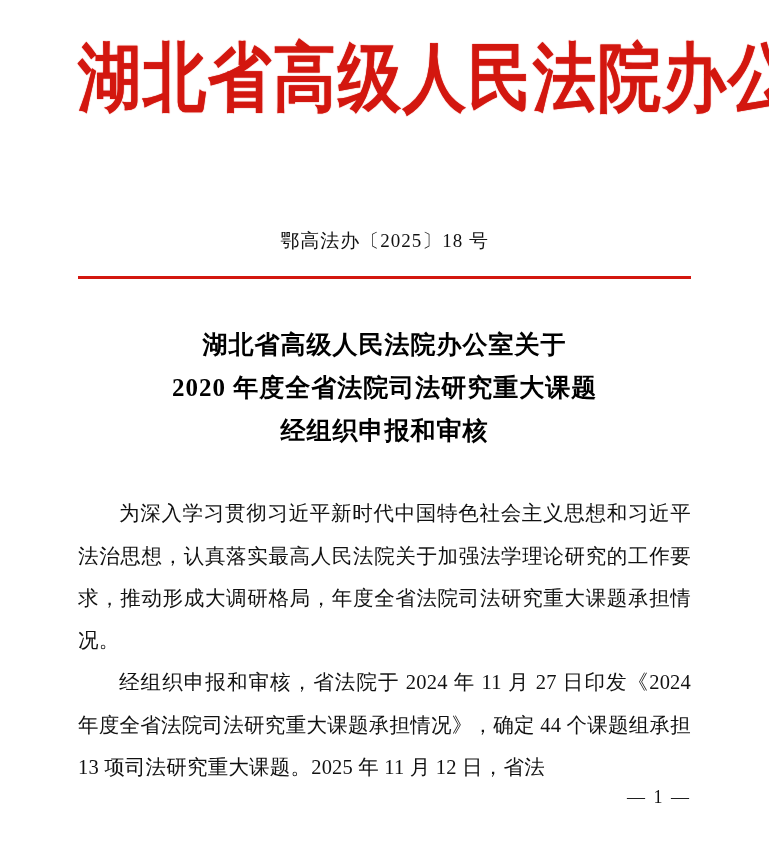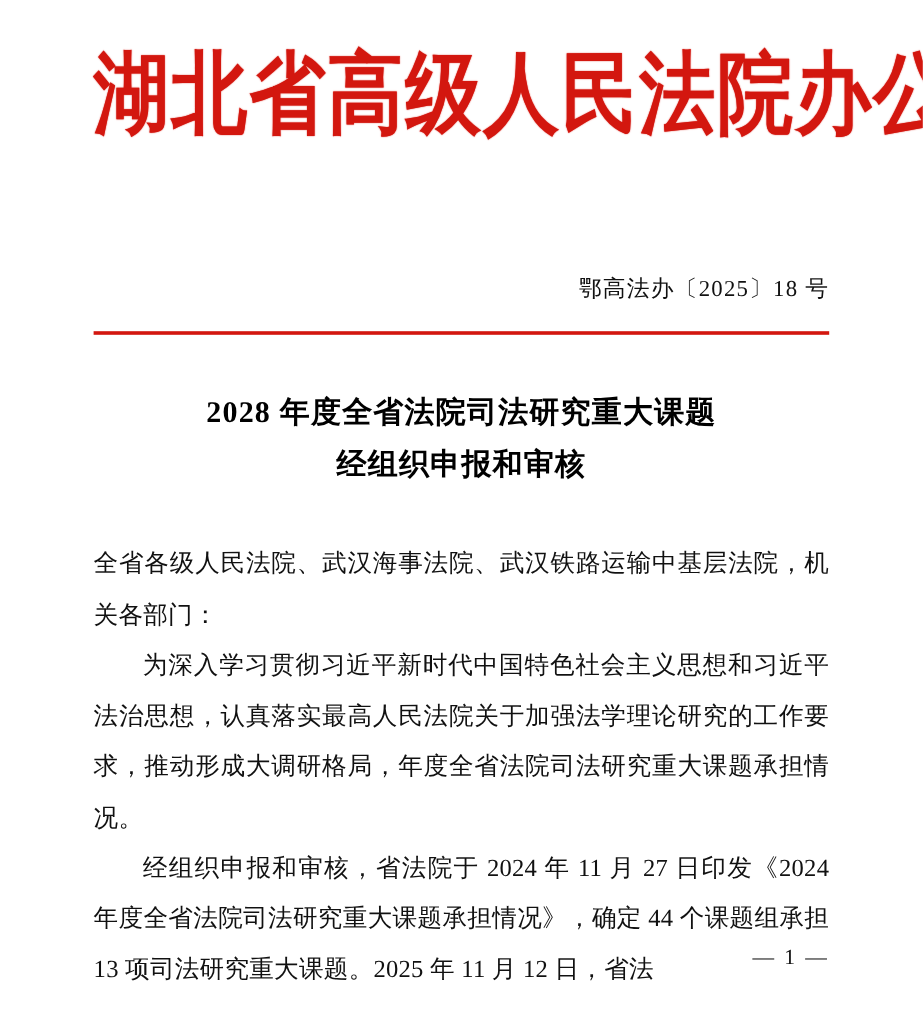--- a/index.html
+++ b/index.html
@@ -33,21 +33,21 @@
     font-weight: bold;
     font-size: 63px;
     letter-spacing: 2px;
     line-height: 1.15;
     white-space: nowrap;
     transform: scaleY(1.18);
     transform-origin: center top;
     text-shadow: 0 0 1px #d3170f;
   }
   .doc-number {
-    text-align: right;
+    text-align: center;
     font-size: 19px;
     letter-spacing: 1px;
     margin-top: 120px;
     color: #111;
   }
   .red-rule {
     margin-top: 22px;
     height: 3px;
     background: #d3170f;
     width: 100%;
@@ -95,25 +95,25 @@
 
   <div class="letterhead">
     <div class="letterhead-title">湖北省高级人民法院办公室</div>
   </div>
 
   <div class="doc-number">鄂高法办〔2025〕18 号</div>
 
   <div class="red-rule"></div>
 
   <div class="doc-title">
-    <div>2028 年度全省法院司法研究重大课题</div>
+    <div>湖北省高级人民法院办公室关于</div>
+    <div>2020 年度全省法院司法研究重大课题</div>
     <div>经组织申报和审核</div>
   </div>
 
   <div class="body-text">
-    <p>全省各级人民法院、武汉海事法院、武汉铁路运输中基层法院，机关各部门：</p>
     <p class="indent2">为深入学习贯彻习近平新时代中国特色社会主义思想和习近平法治思想，认真落实最高人民法院关于加强法学理论研究的工作要求，推动形成大调研格局，年度全省法院司法研究重大课题承担情况。</p>
     <p class="indent2">经组织申报和审核，省法院于 2024 年 11 月 27 日印发《2024 年度全省法院司法研究重大课题承担情况》，确定 44 个课题组承担 13 项司法研究重大课题。2025 年 11 月 12 日，省法</p>
   </div>
 
   <div class="page-number">— 1 —</div>
 
 </div>
 
 </body></html>

